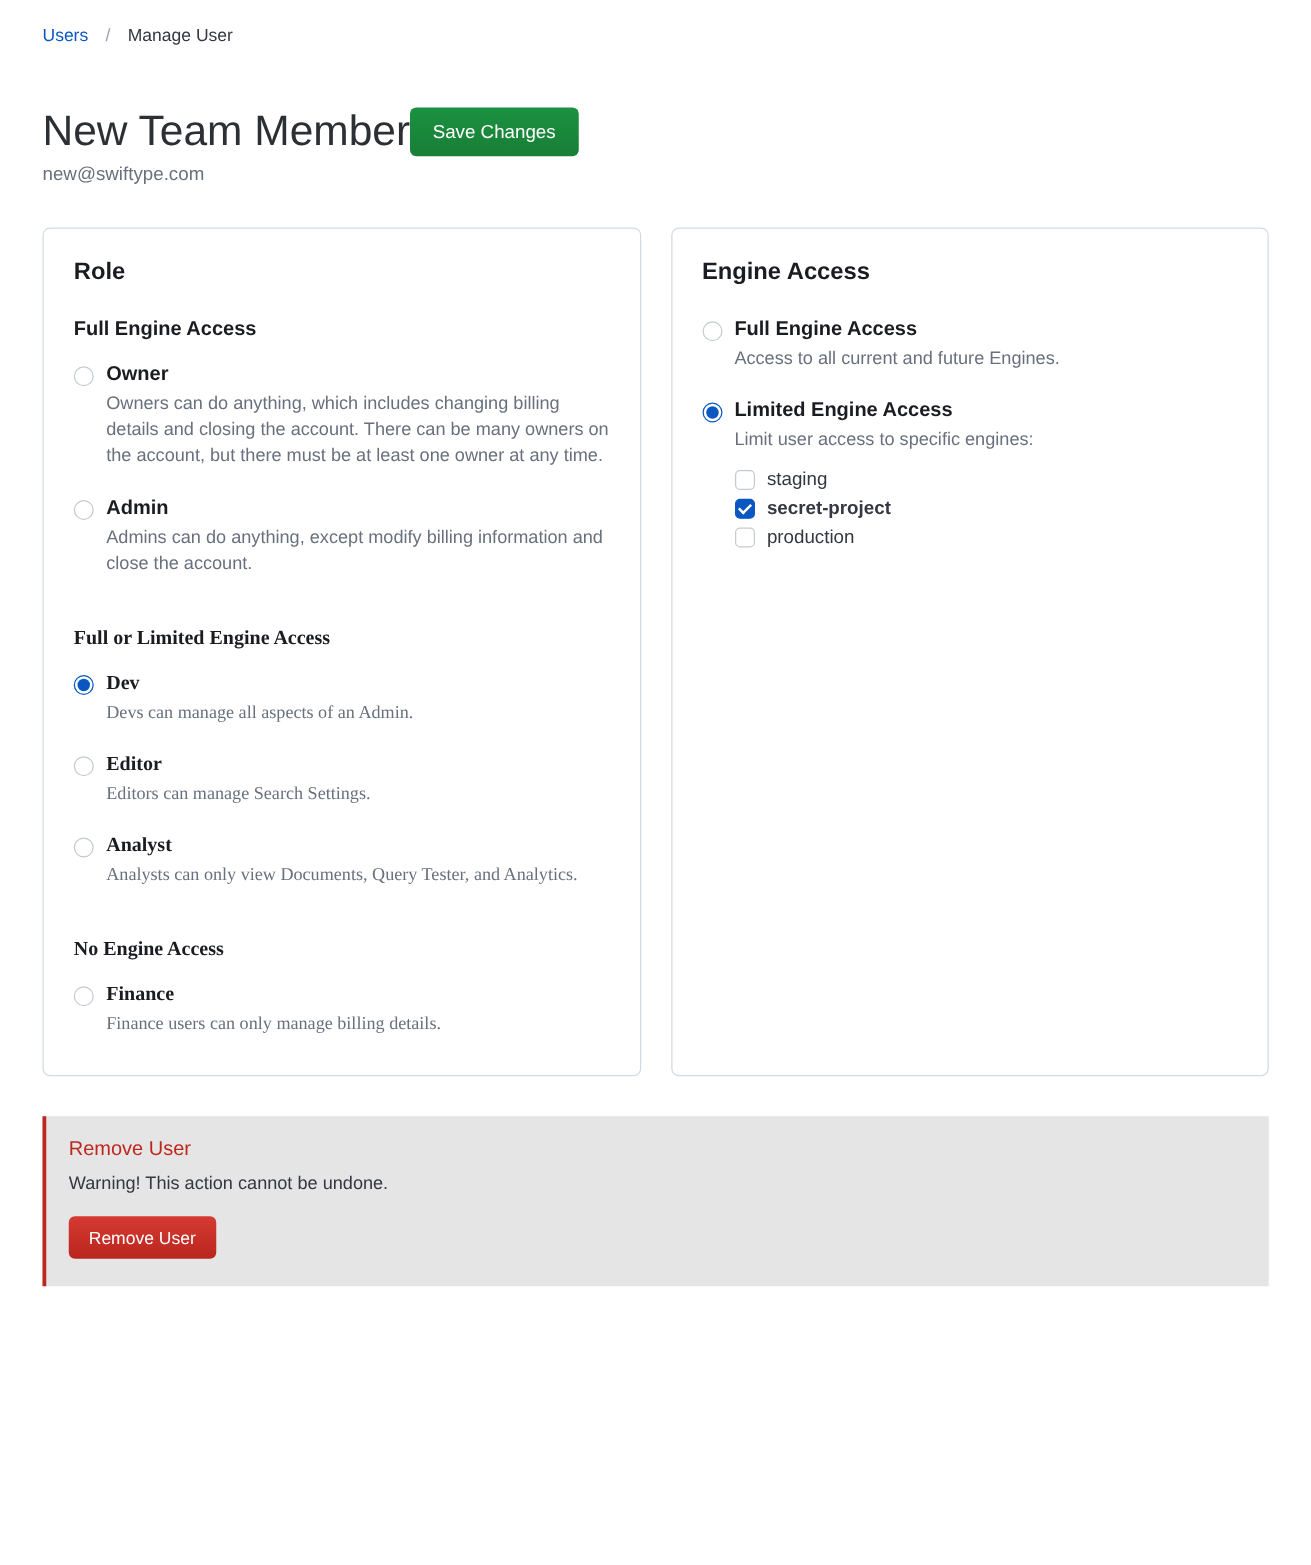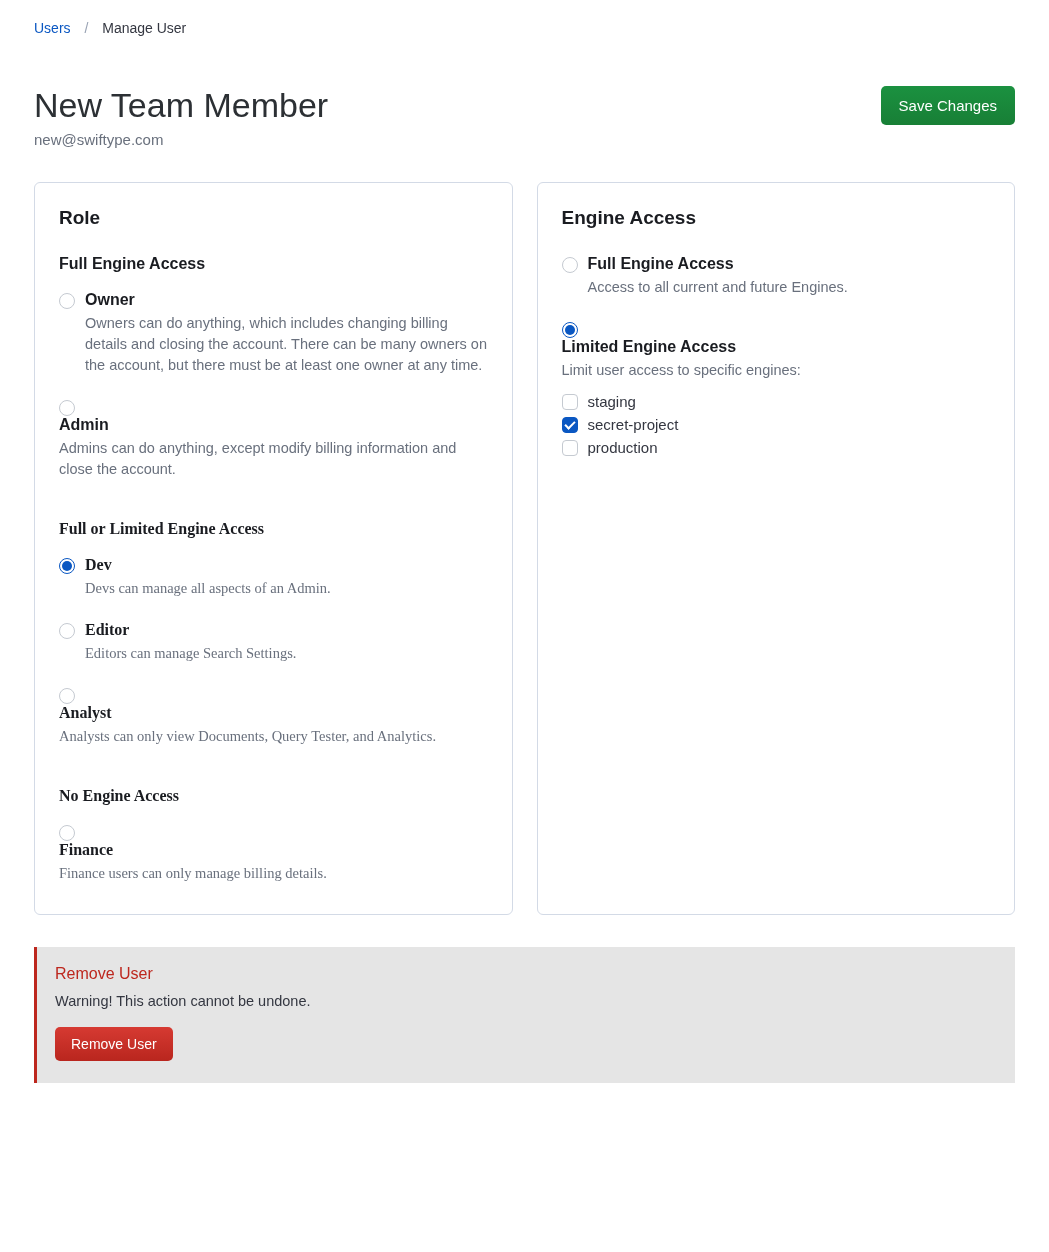--- a/index.html
+++ b/index.html
@@ -19,21 +19,20 @@
   .breadcrumb a {
     color: #0a57c2;
     text-decoration: none;
   }
   .breadcrumb .sep {
     color: #98a2b3;
     margin: 0 10px;
   }
   .header-row {
     display: flex;
-    justify-content: space-between;
     align-items: flex-start;
     margin-bottom: 34px;
   }
   .page-title {
     font-size: 34px;
     font-weight: 400;
     margin: 0 0 6px 0;
     color: #2c3034;
   }
   .page-subtitle {
@@ -77,21 +76,21 @@
   }
   .group + .group {
     margin-top: 40px;
     font-family: Liberation Serif, serif;
   }
   .radio-item {
     display: flex;
     align-items: flex-start;
     margin-bottom: 22px;
   }
-  .radio-item:last-child { margin-bottom: 0; flex-direction: column; }
+  .radio-item:last-child { margin-bottom: 0; }
   .radio-circle {
     width: 16px;
     height: 16px;
     border: 1px solid #c5cad1;
     border-radius: 50%;
     flex-shrink: 0;
     margin-top: 2px;
     margin-right: 10px;
     position: relative;
     cursor: pointer;
@@ -153,21 +152,21 @@
     width: 4px;
     height: 8px;
     border: solid #fff;
     border-width: 0 2px 2px 0;
     transform: rotate(45deg);
   }
   .check-label {
     font-size: 15px;
     color: #343741;
   }
-  .check-label.bold { font-weight: 400; text-align: center; }
+  .check-label.bold { font-weight: 700; text-align: center; }
   .danger-zone {
     margin-top: 32px;
     background: #e5e5e5;
     border-left: 3px solid #bd271e;
     padding: 18px 18px 22px;
   }
   .danger-title {
     color: #bd271e;
     font-size: 16px;
     font-weight: 400;

